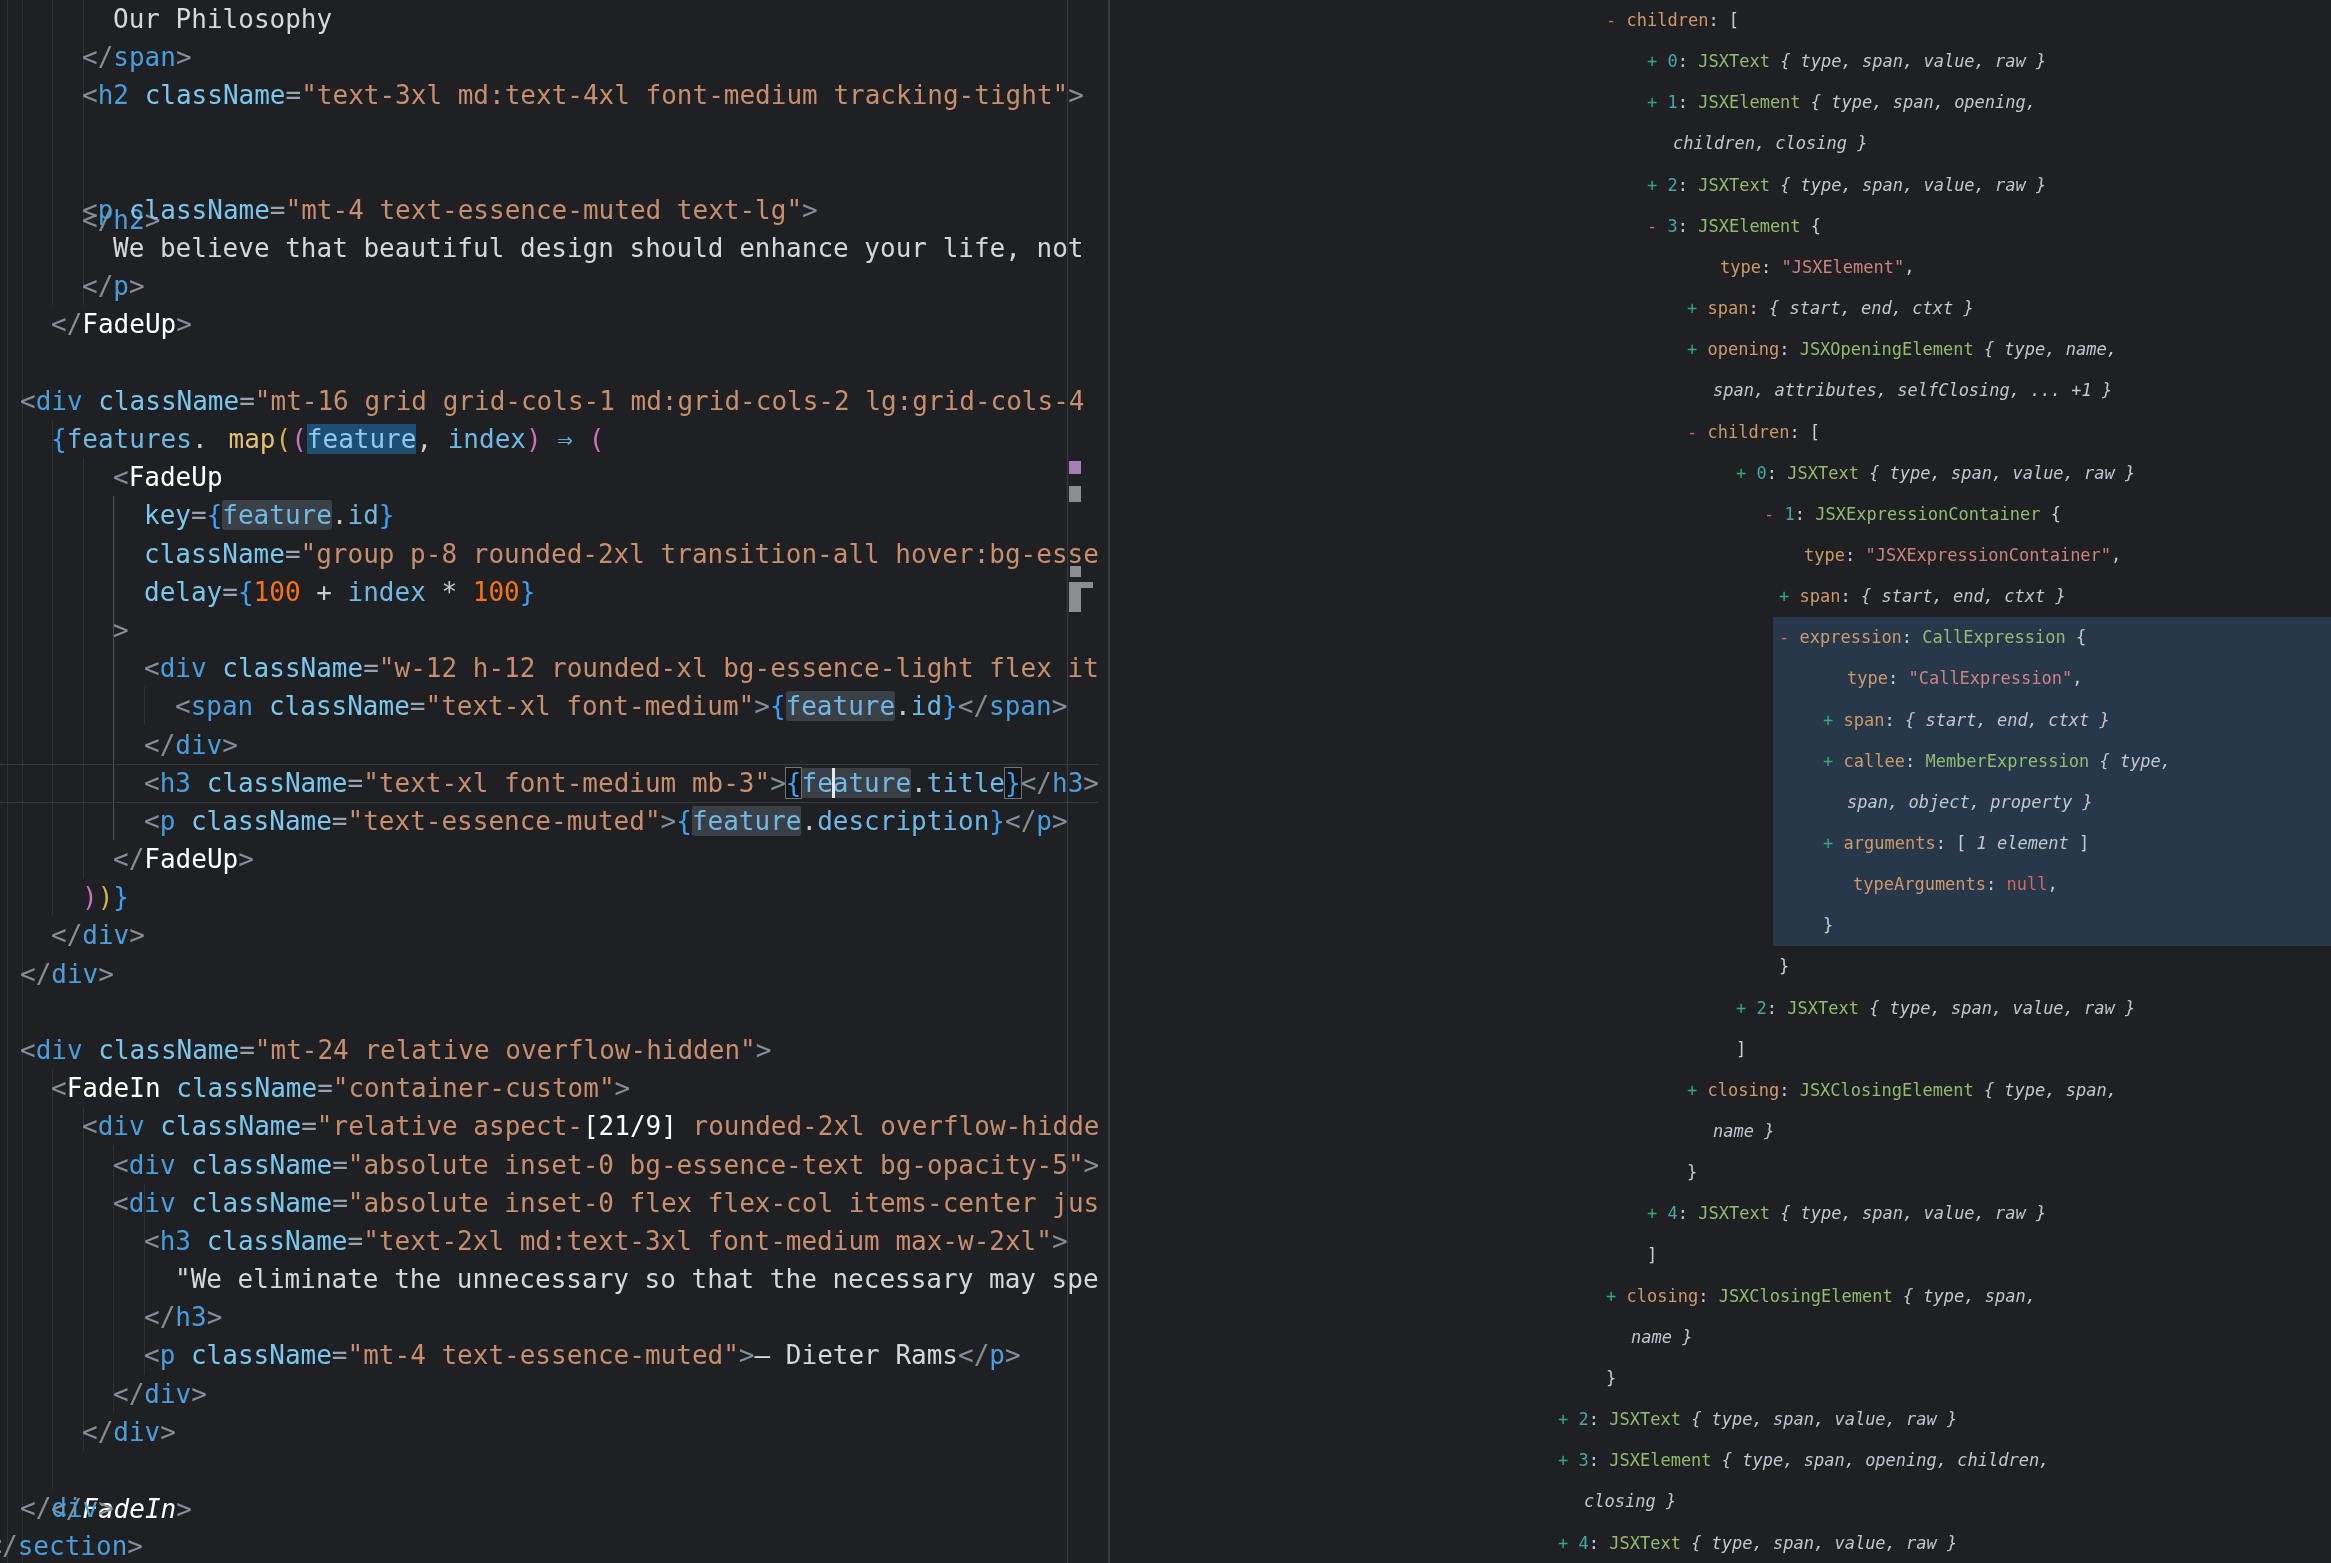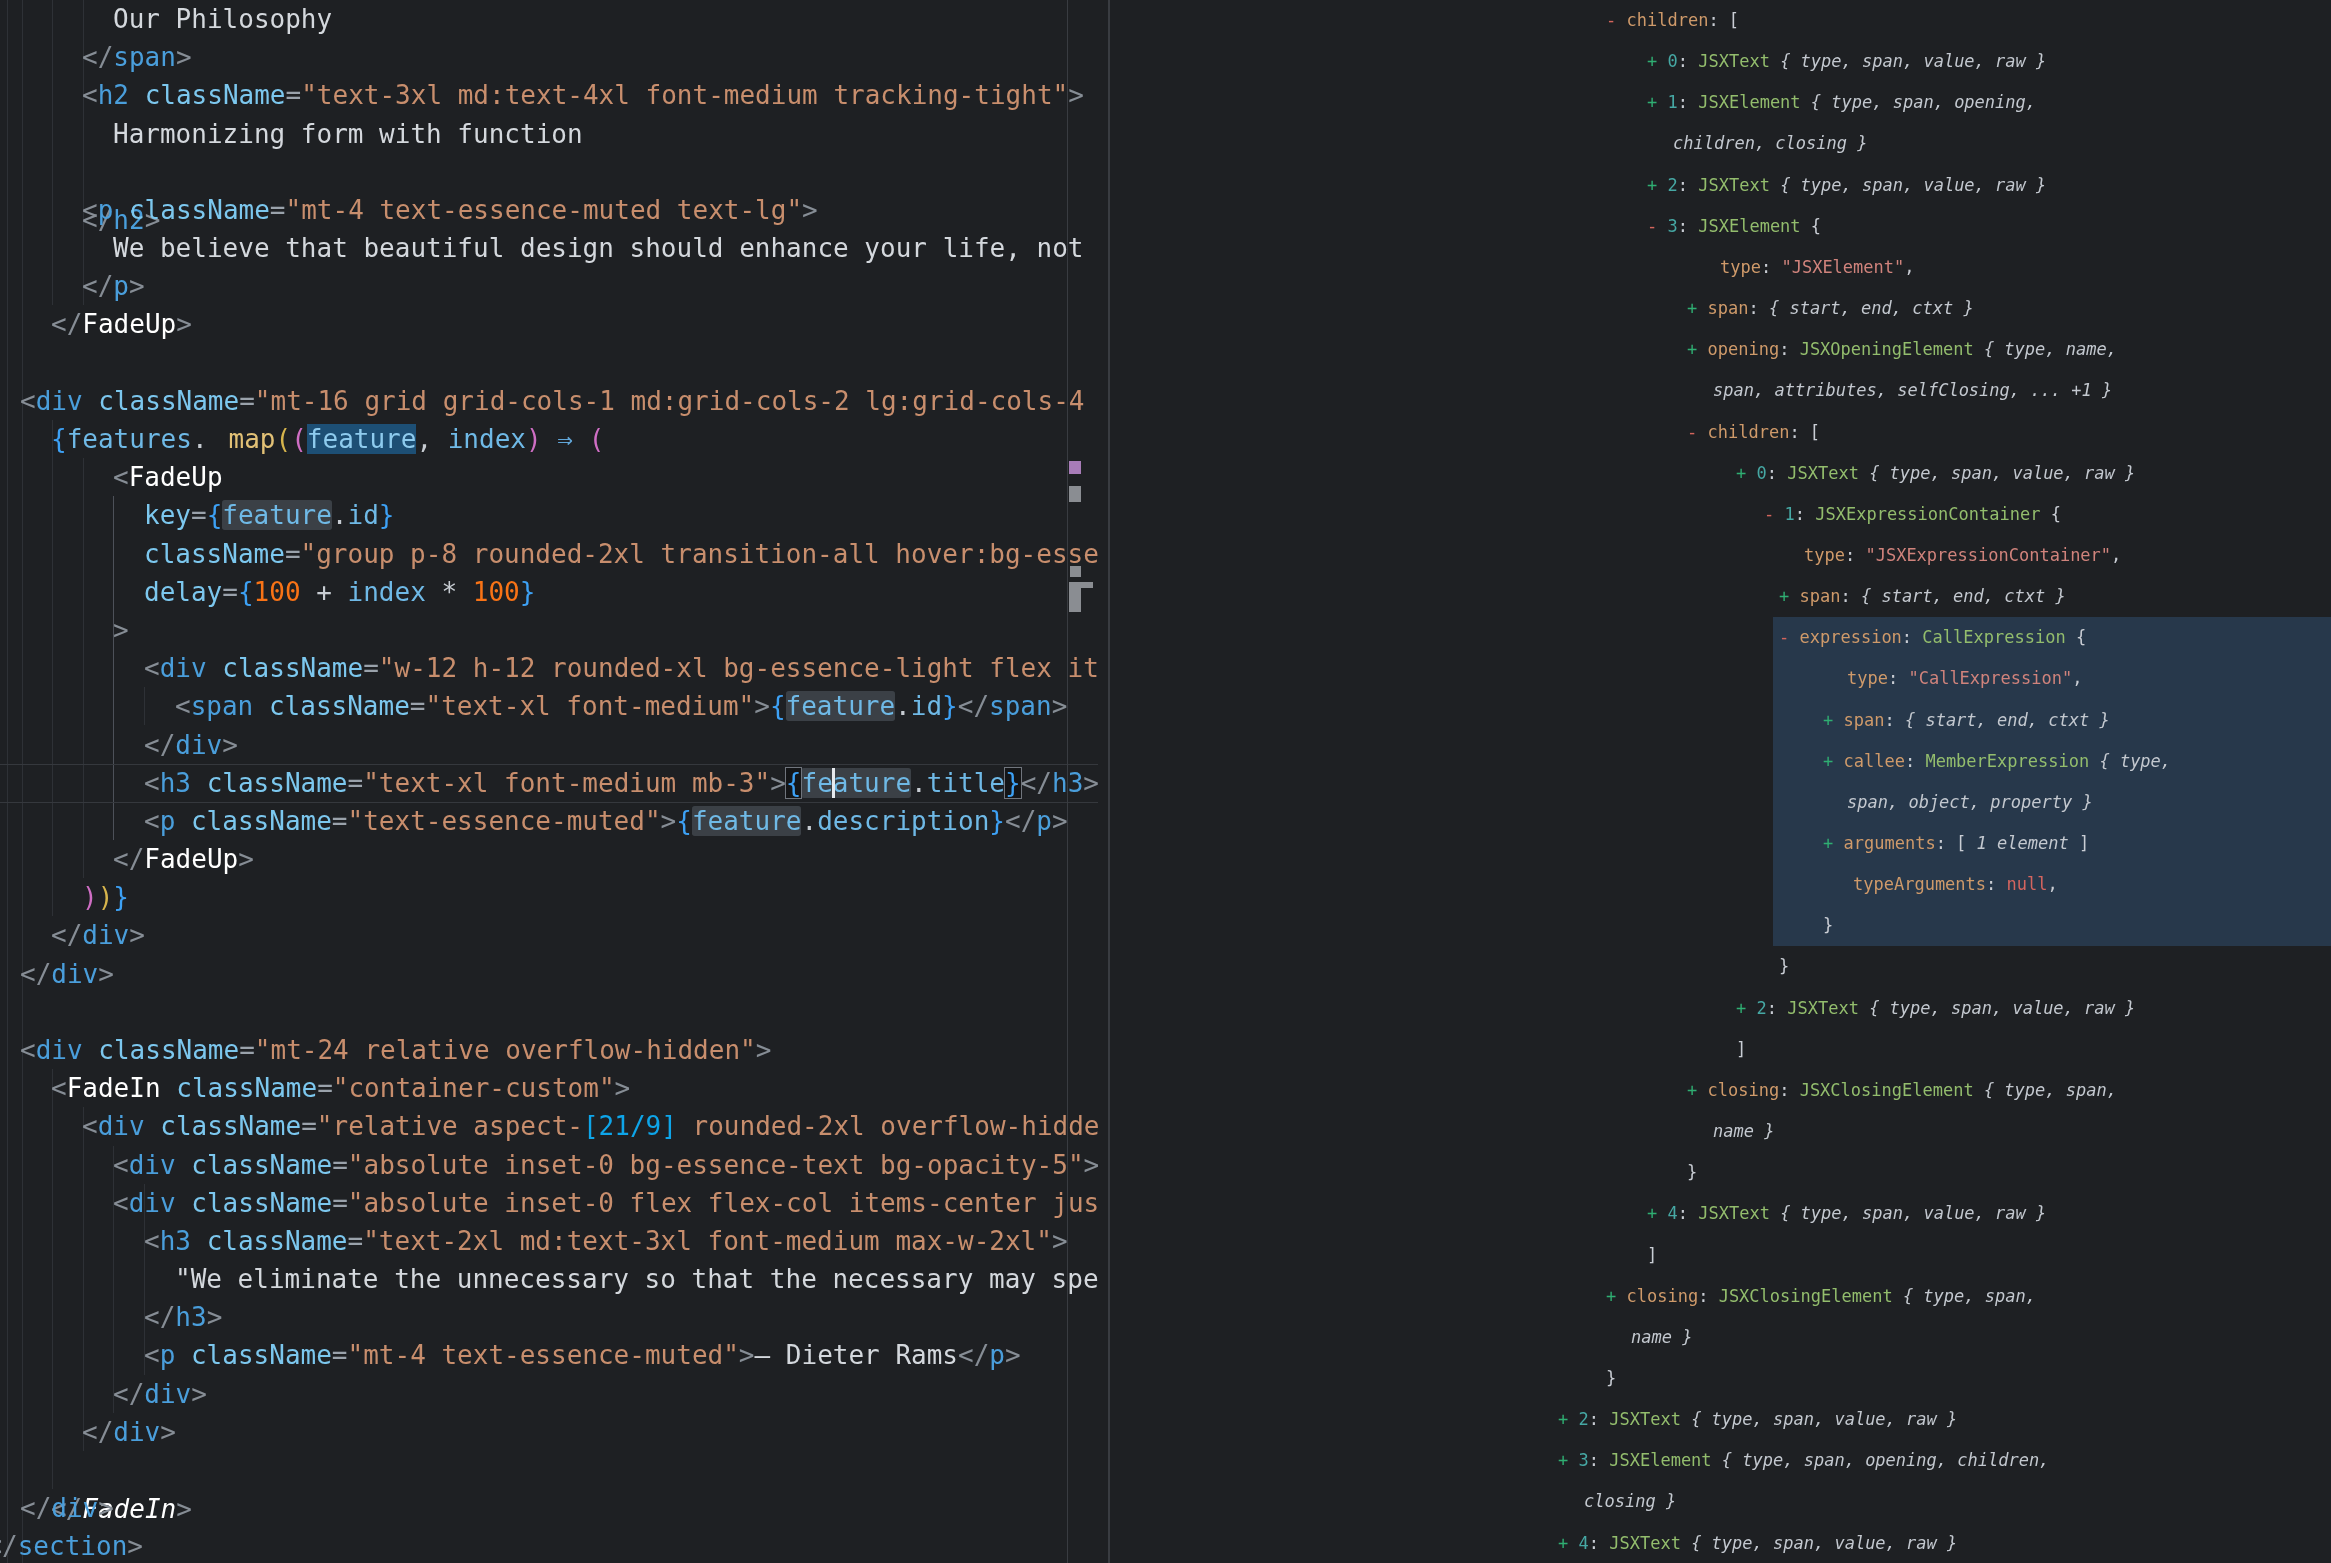--- a/index.html
+++ b/index.html
@@ -6,21 +6,21 @@
   #screen{position:relative;width:2331px;height:1564px;overflow:hidden;
     font-family:"DejaVu Sans Mono","Liberation Mono",monospace;background:#1e2023;}
   
   #editor{position:absolute;left:0;top:0;width:1109px;height:1564px;overflow:hidden;}
   #editor-clip{position:absolute;left:0;top:0;width:1098px;height:1564px;overflow:hidden;z-index:3;}
   .cl{position:absolute;height:38px;line-height:38px;white-space:pre;font-size:26px;color:#d4d8dd;}
   .guide{position:absolute;width:0.9px;background:#2e3136;z-index:1;}
   .guide.active{background:#4d5159;}
   .curline{position:absolute;left:0;width:1098px;height:0.9px;background:#35383d;z-index:2;}
   .tagb{color:#868d95;} .tag{color:#4a9edb;} .comp{color:#ffffff;}
-  .attr{color:#7cc7ee;} .eq{color:#9aa2ab;} .str{color:#c88e6d;} .strb{color:#0ea5e9;}
+  .attr{color:#7cc7ee;} .eq{color:#9aa2ab;} .str{color:#c88e6d;} .strb{color:#ffffff;}
   .text{color:#d4d8dd;} .pln{color:#d4d8dd;} .op{color:#c7ccd2;} .id{color:#6fb9e6;}
   .prop{color:#6fb9e6;} .fn{color:#e2c176;margin-left:21px;} .num{color:#f97316;}
   .brB{color:#3da1f5;} .brG{color:#d6b44c;} .brP{color:#cf6ec4;} .arrow{color:#61a6d8;}
   .idsel{color:#8ecbee;background:#1d4f75;}
   .idhl{color:#6fb9e6;background:#3b4046;border-radius:2.7px;}
   .brbox{color:#3da1f5;background:#141517;outline:1.8px solid #70757d;outline-offset:-0.9px;}
   .cur{display:inline-block;width:0;height:30px;vertical-align:-5.5px;position:relative;}
   .cur::after{content:"";position:absolute;left:-0.9px;top:0;bottom:0;width:2.7px;background:#e6e9ed;}
   
   #ruler-line{position:absolute;top:0;width:0.9px;height:1564px;background:#393c41;z-index:4;}
@@ -53,21 +53,20 @@
         <div class="guide" style="left: 113px; top: 1146px; height: 267px;"></div>
         <div class="guide" style="left: 144px; top: 687px; height: 38px;"></div>
         <div class="guide" style="left: 144px; top: 1184px; height: 191px;"></div>
       </div>
     <div id="curline-top" class="curline" style="top: 764px;"></div>
     <div id="curline-bottom" class="curline" style="top: 802px;"></div>
     <div id="editor-clip">
         <div class="cl" style="top: 0px; left: 113px;"><span class="text">Our Philosophy</span></div>
         <div class="cl" style="top: 38px; left: 82px;"><span class="tagb">&lt;/</span><span class="tag">span</span><span class="tagb">&gt;</span></div>
         <div class="cl" style="top: 76px; left: 82px;"><span class="tagb">&lt;</span><span class="tag">h2</span><span class="pln"> </span><span class="attr">className</span><span class="eq">=</span><span class="str">"text-3xl md:text-4xl font-medium tracking-tight"</span><span class="tagb">&gt;</span></div>
-        <div class="cl" style="top: 115px; left: 113px;"><span class="text">Harmonizing form with function</span></div>
         <div class="cl" style="top: 153px; left: 82px; margin-top: 48px;"><span class="tagb">&lt;/</span><span class="tag">h2</span><span class="tagb">&gt;</span></div>
         <div class="cl" style="top: 191px; left: 82px;"><span class="tagb">&lt;</span><span class="tag">p</span><span class="pln"> </span><span class="attr">className</span><span class="eq">=</span><span class="str">"mt-4 text-essence-muted text-lg"</span><span class="tagb">&gt;</span></div>
         <div class="cl" style="top: 229px; left: 113px;"><span class="text">We believe that beautiful design should enhance your life, not co</span></div>
         <div class="cl" style="top: 267px; left: 82px;"><span class="tagb">&lt;/</span><span class="tag">p</span><span class="tagb">&gt;</span></div>
         <div class="cl" style="top: 305px; left: 51px;"><span class="tagb">&lt;/</span><span class="comp">FadeUp</span><span class="tagb">&gt;</span></div>
         <div class="cl" style="top: 344px; left: 20px;"></div>
         <div class="cl" style="top: 382px; left: 20px;"><span class="tagb">&lt;</span><span class="tag">div</span><span class="pln"> </span><span class="attr">className</span><span class="eq">=</span><span class="str">"mt-16 grid grid-cols-1 md:grid-cols-2 lg:grid-cols-4 ga</span></div>
         <div class="cl" style="top: 420px; left: 51px;"><span class="brB">{</span><span class="id">features</span><span class="op">.</span><span class="fn">map</span><span class="brG">(</span><span class="brP">(</span><span class="idsel">feature</span><span class="op">, </span><span class="id">index</span><span class="brP">)</span><span class="pln"> </span><span class="arrow">⇒</span><span class="pln"> </span><span class="brP">(</span></div>
         <div class="cl" style="top: 458px; left: 113px;"><span class="tagb">&lt;</span><span class="comp">FadeUp</span></div>
         <div class="cl" style="top: 496px; left: 144px;"><span class="attr">key</span><span class="eq">=</span><span class="brB">{</span><span class="idhl">feature</span><span class="op">.</span><span class="prop">id</span><span class="brB">}</span></div>

